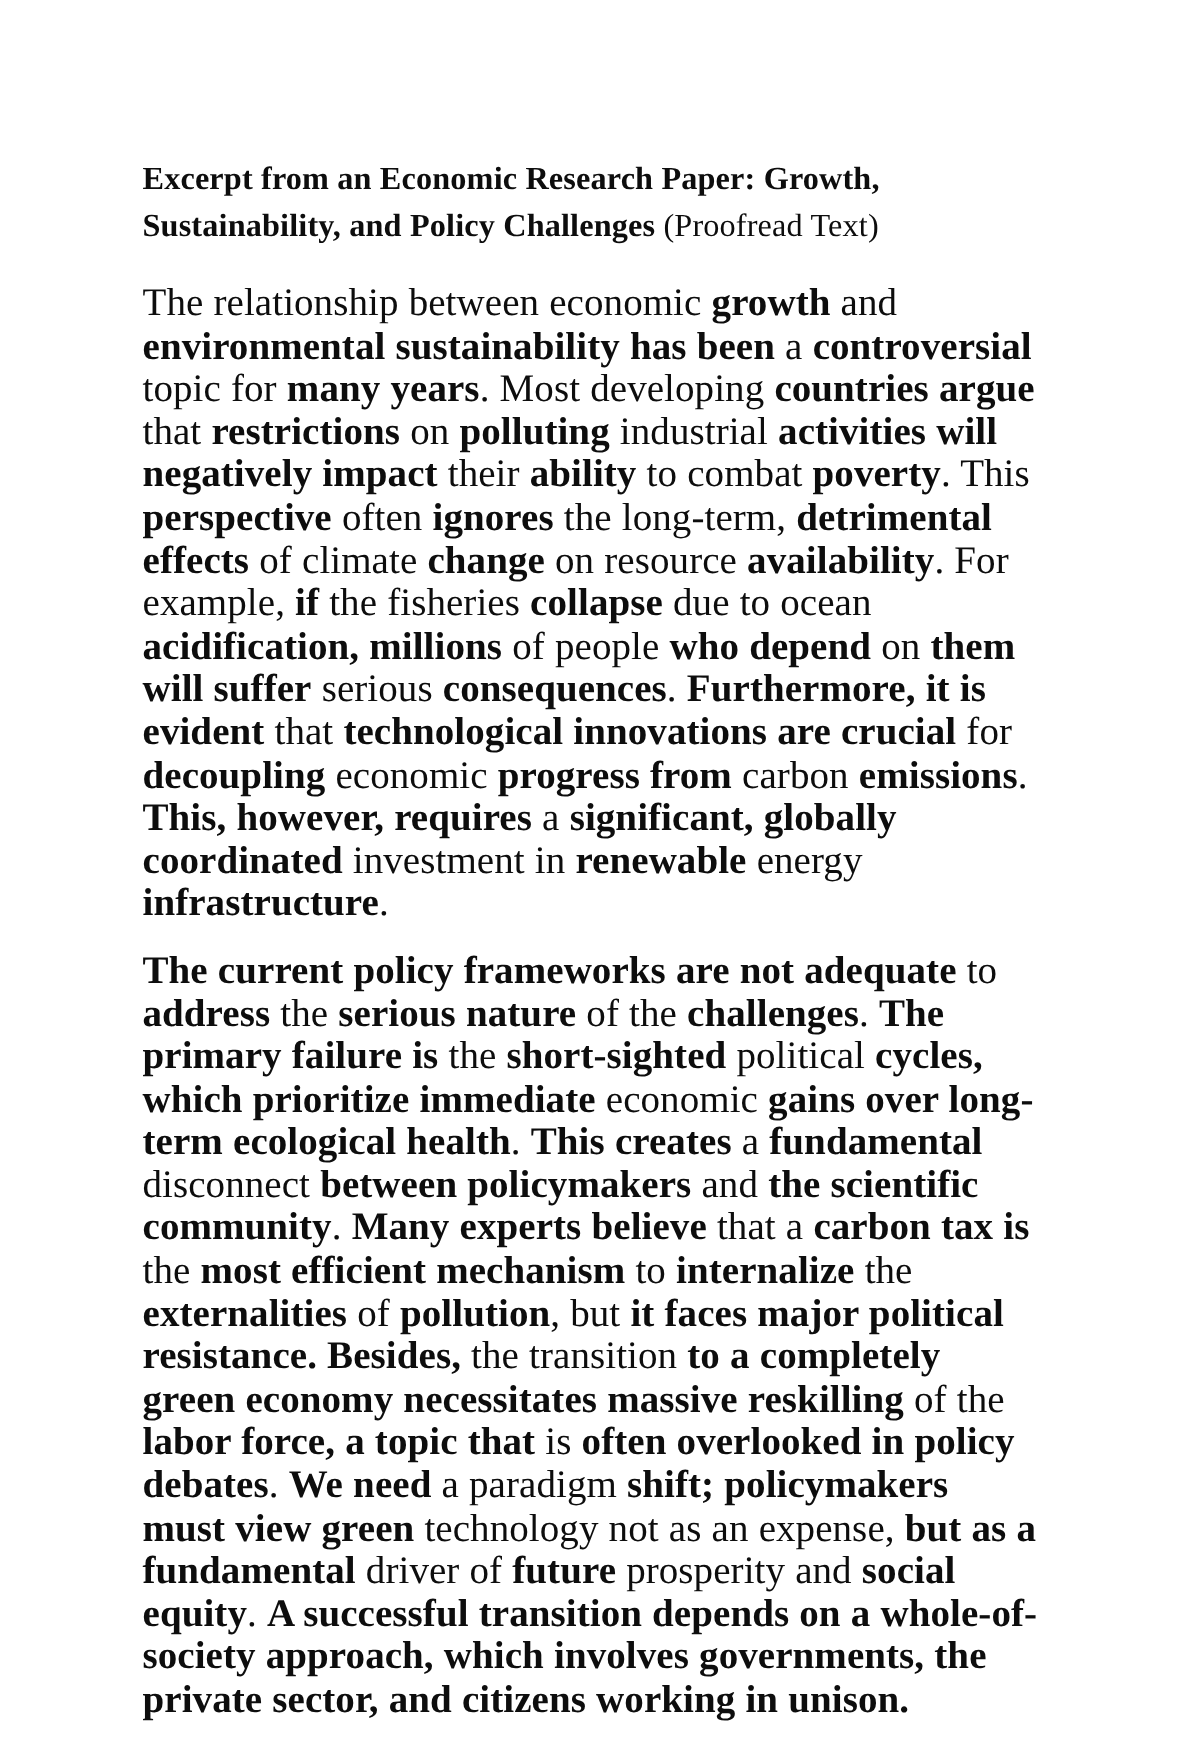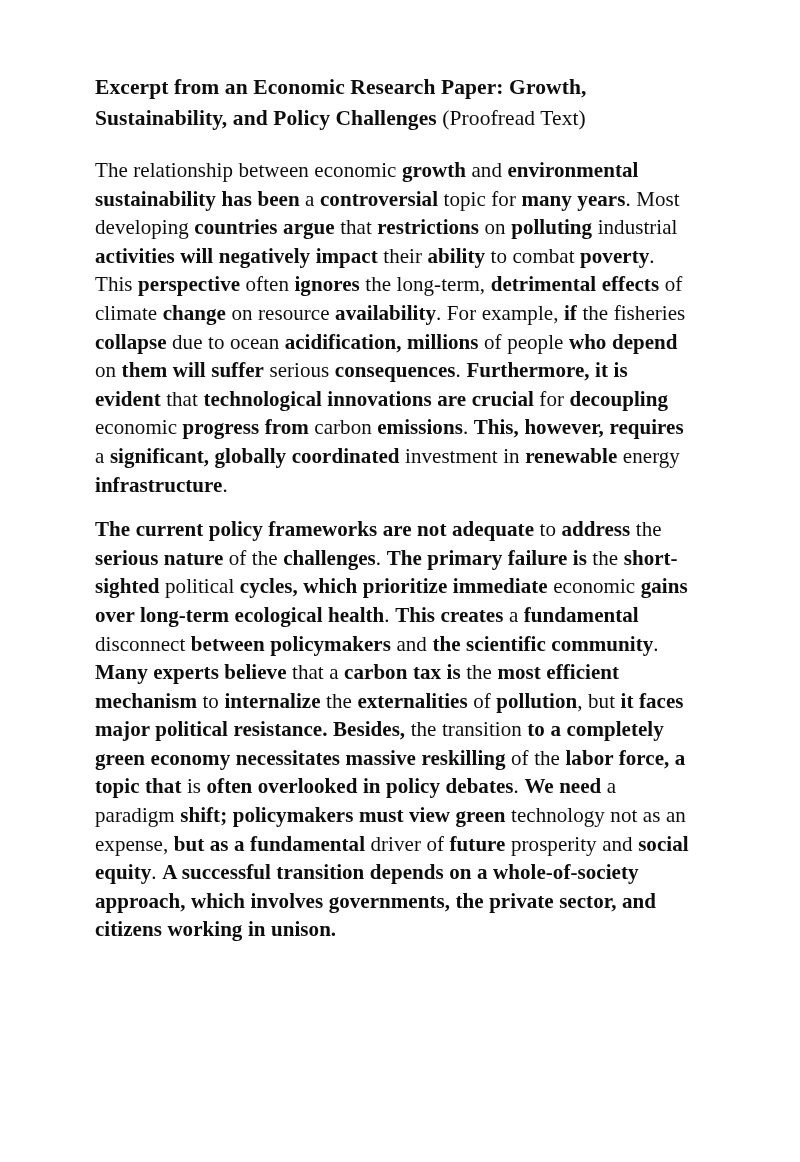--- a/index.html
+++ b/index.html
@@ -15,31 +15,31 @@
     font-family: "Liberation Serif", "DejaVu Serif", serif;
     color: #0d0d0d;
     -webkit-font-smoothing: antialiased;
   }
   .page {
     position: relative;
     width: 785px;
     height: 1162px;
     background: #ffffff;
     box-sizing: border-box;
-    padding: 72px 75px 60px 95px;
+    padding: 104px 75px 60px 95px;
   }
   .doc-title {
     font-size: 21.5px;
     line-height: 31px;
     font-weight: bold;
     margin: 0 0 22px 0;
     letter-spacing: 0.1px;
   }
   .para {
-    font-size: 21px;
+    font-size: 26px;
     line-height: 28.6px;
     margin: 0 17px 16px 0;
     text-align: left;
     letter-spacing: 0.05px;
     word-spacing: 0.2px;
   }
   .para:last-child {
     margin-bottom: 0;
     font-family: Liberation Serif, serif;
   }

